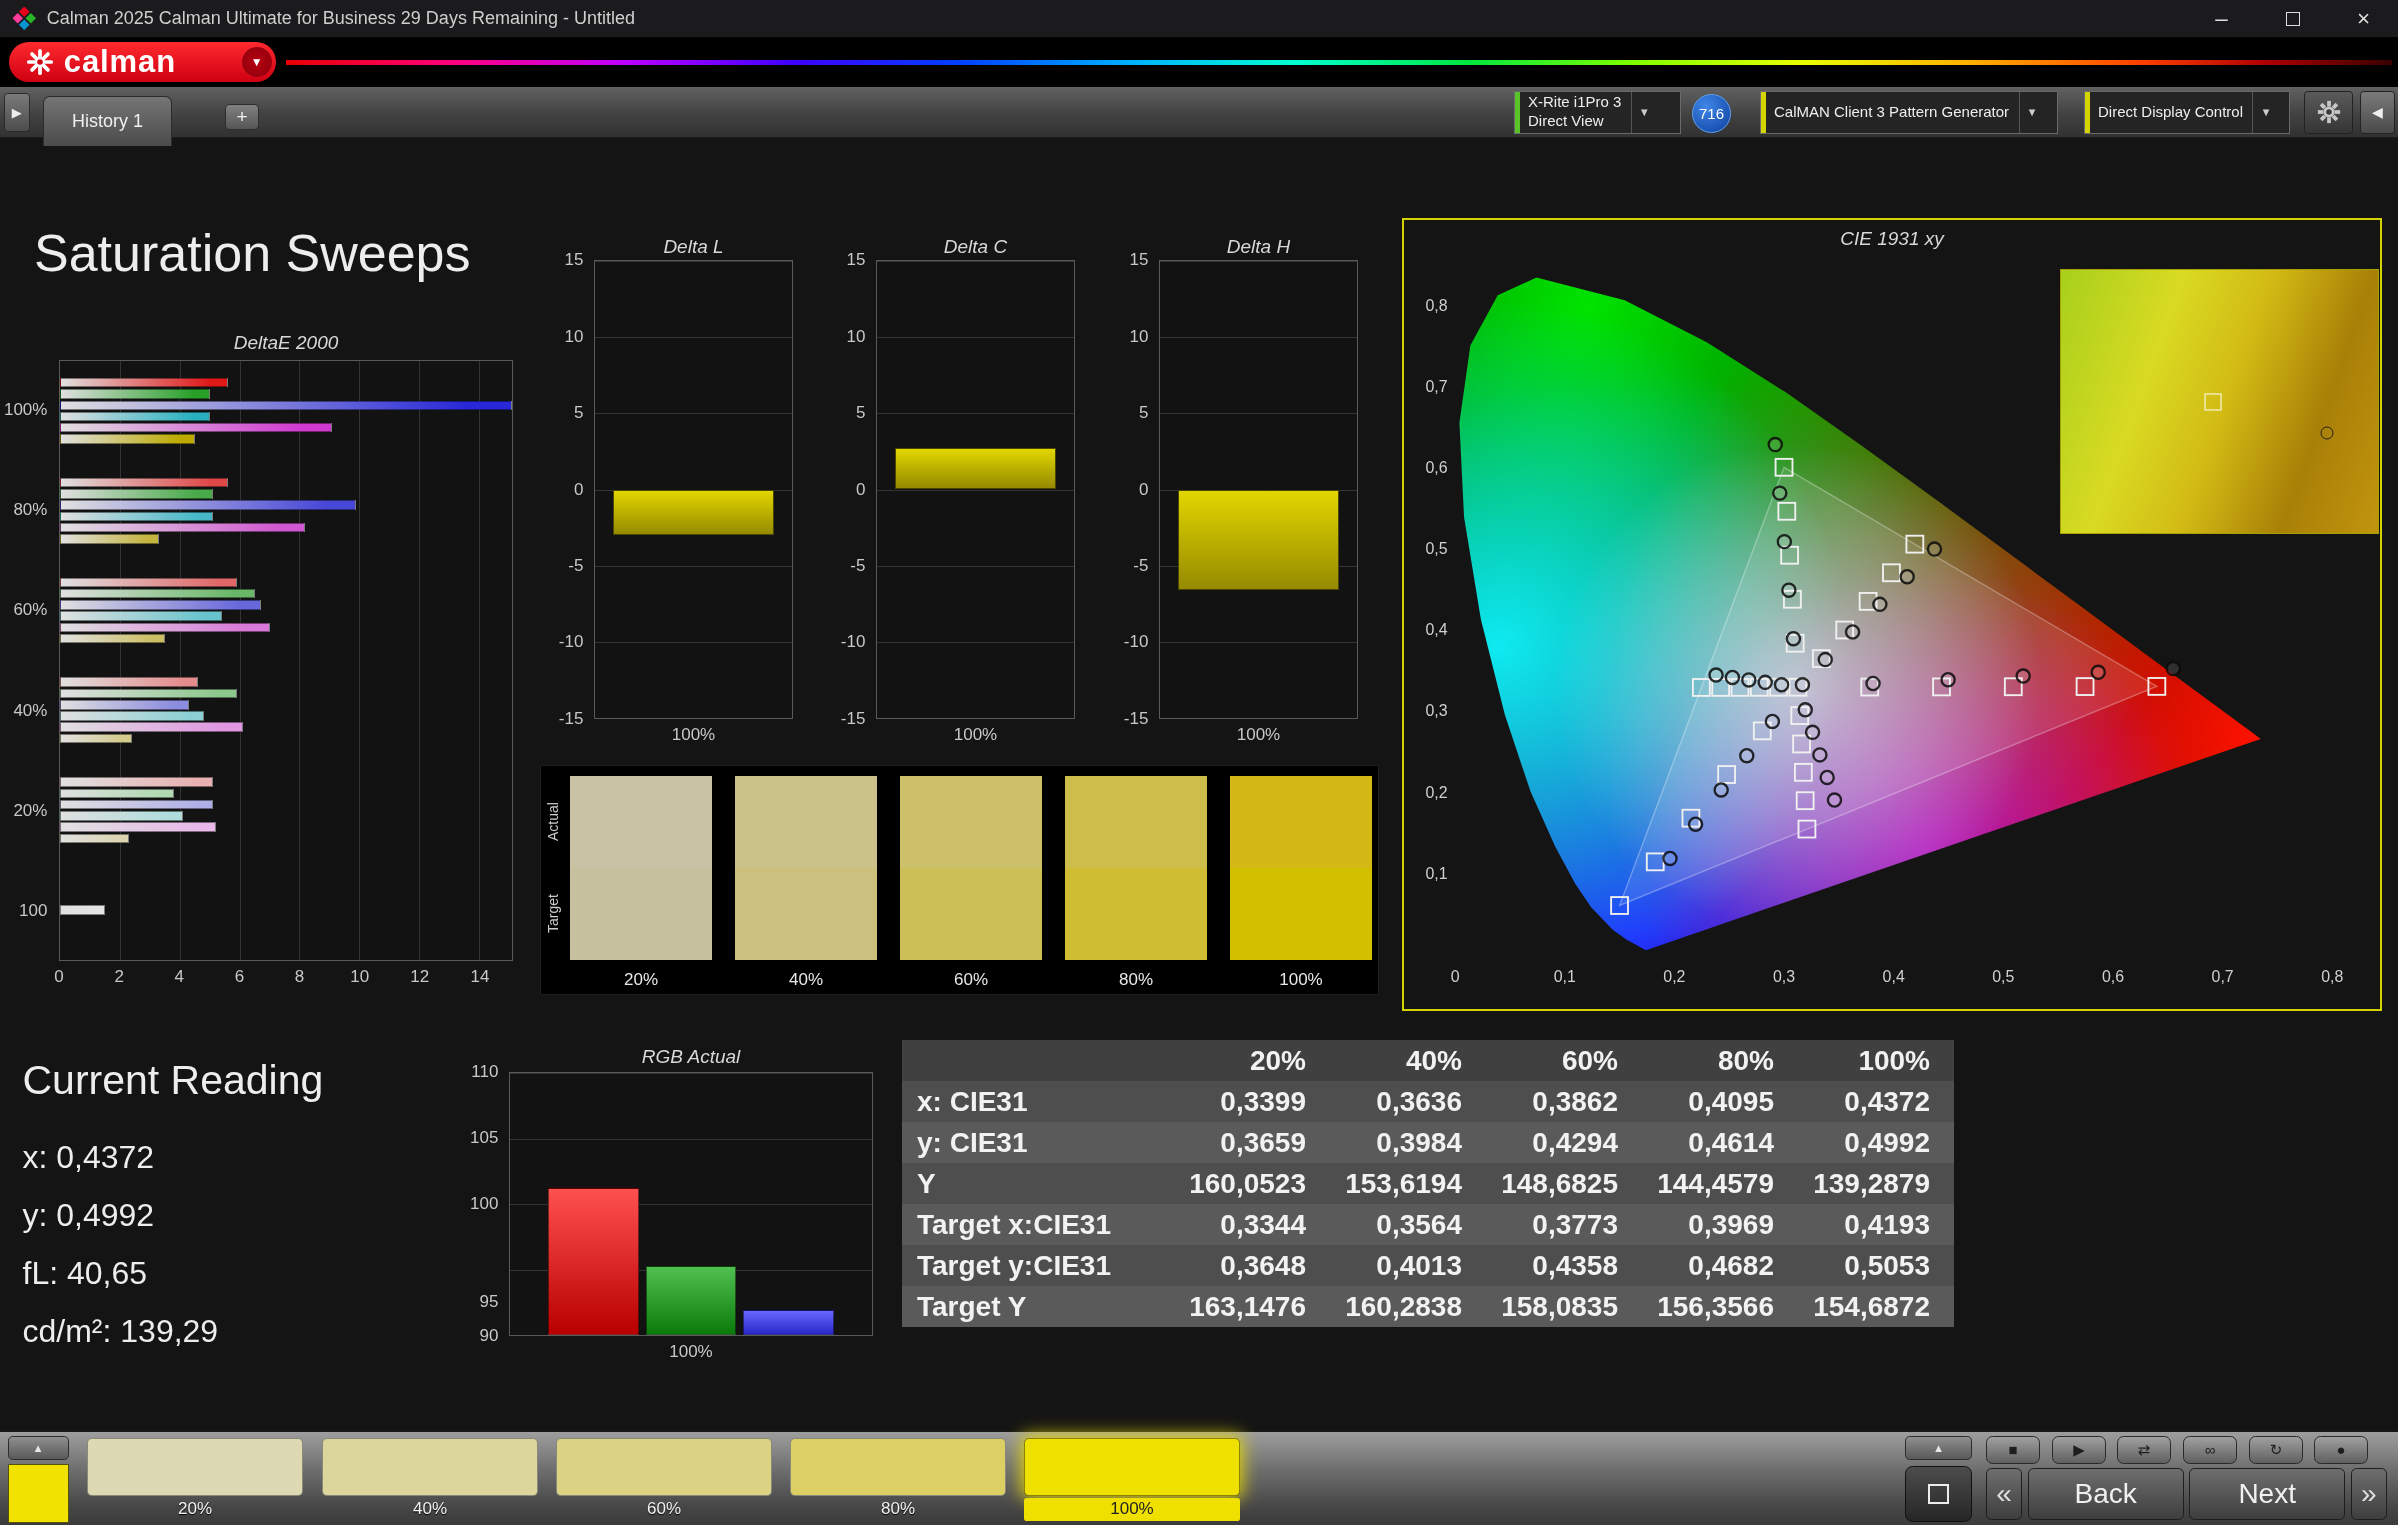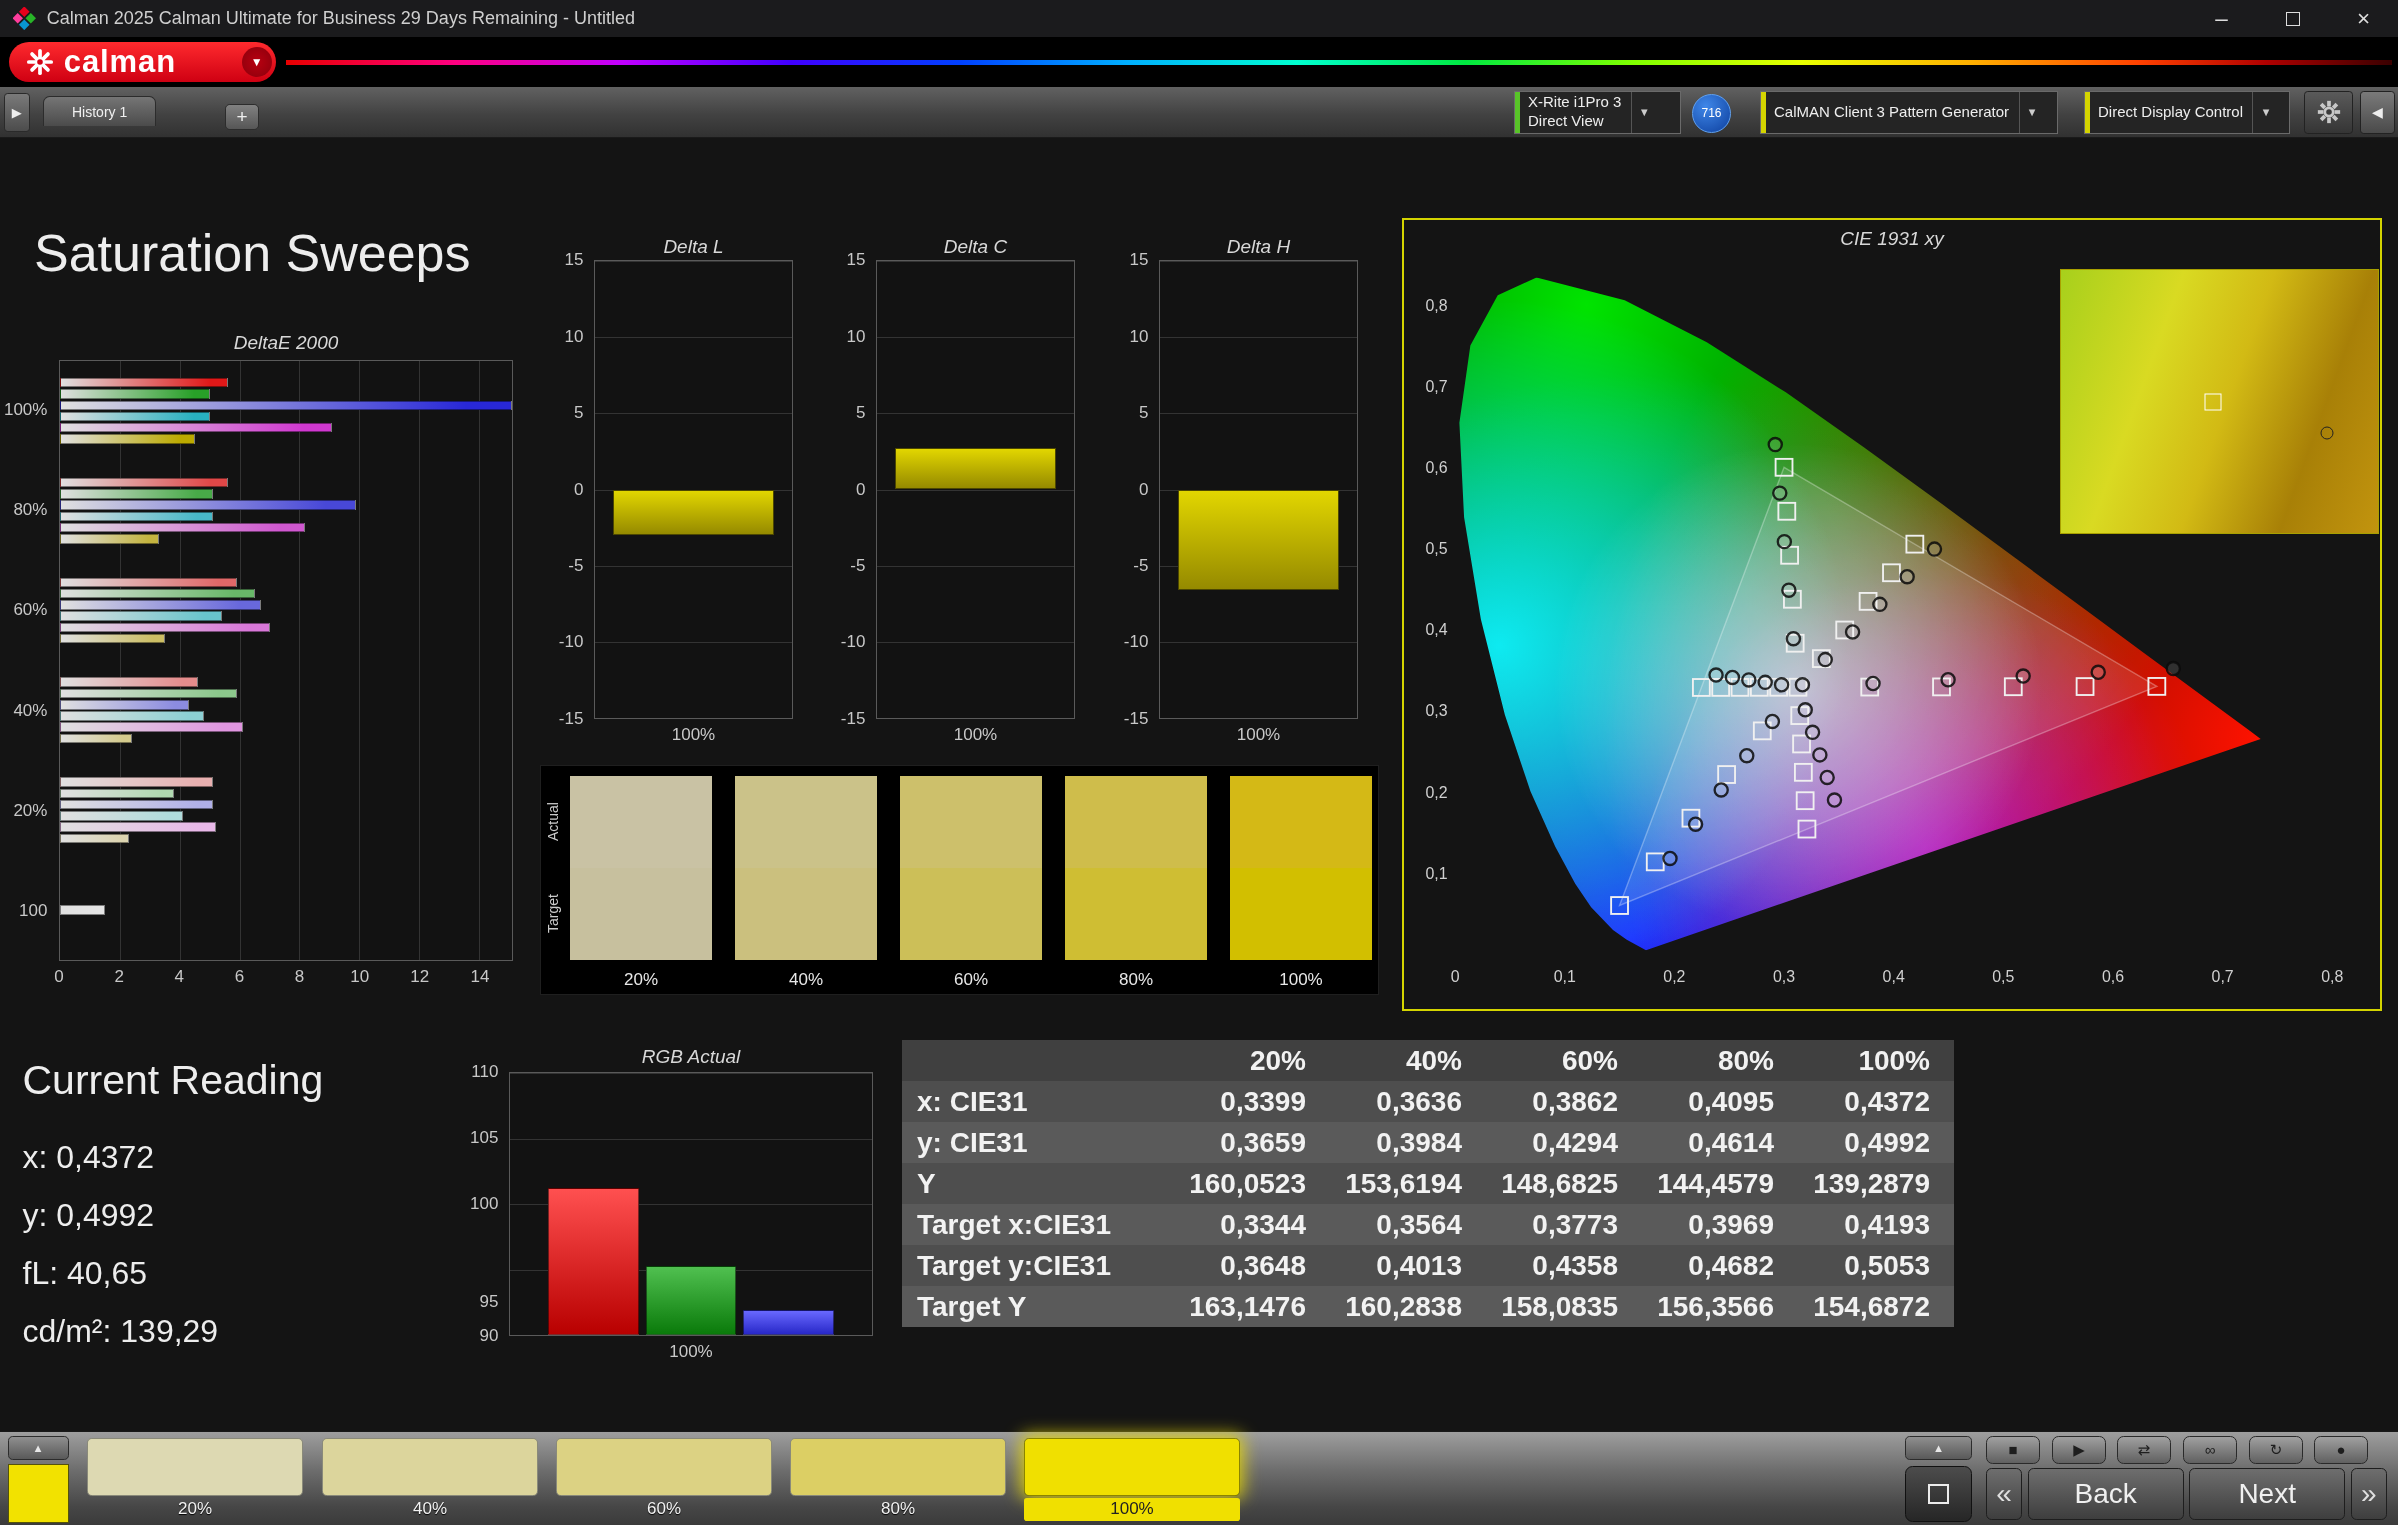--- a/index.html
+++ b/index.html
@@ -31,36 +31,36 @@
               #0040ff 32%,#00b0ff 40%,#00ffd0 48%,#00e840 56%,#80ff00 64%,#e8ff00 72%,
               #ffb000 80%,#ff4000 88%,#b00000 94%,#3a0000 100%); }
 
   
   #tabbar { position:absolute; left:0; top:87px; width:100%; height:51px;
             background:linear-gradient(#616161,#424242 55%,#313131);
             border-bottom:0.9px solid #1a1a1a; }
   .expander { position:absolute; left:3.7px; top:5.6px; width:26px; height:39px;
               background:linear-gradient(#7a7a7a,#4c4c4c); border:0.9px solid #2a2a2a; border-radius:3.7px;
               color:#eee; font-size:13px; display:flex; align-items:center; justify-content:center; }
-  .tab { position:absolute; left:43px; top:9.4px; height:30px; padding:0 28px;
+  .tab { position:absolute; left:43px; top:9.4px; height:50px; padding:0 28px;
          background:linear-gradient(#757575,#4b4b4b); border:0.9px solid #2c2c2c; border-bottom:none;
-         border-radius:6.6px 6.6px 0 0; color:#f0f0f0; font-size:14px;
+         border-radius:6.6px 6.6px 0 0; color:#f0f0f0; font-size:18px;
          display:flex; align-items:center; }
   .tab-add { position:absolute; left:225px; top:17px; width:34px; height:26px;
              background:linear-gradient(#818181,#565656); border:0.9px solid #2c2c2c; border-radius:4.7px;
              color:#eee; font-size:19px; display:flex; align-items:center; justify-content:center; }
   .device-select { position:absolute; top:3.7px; height:43px; background:#242424;
                    border:0.9px solid #6a6a6a; color:#eee; display:flex; align-items:center; }
   .dev-accent { position:absolute; left:0; top:0; bottom:0; width:4.7px; }
   .dev-text { padding:0 9.4px 0 13px; font-size:15px; line-height:1.25; }
   .dev-arrow { width:26px; height:100%; border-left:0.9px solid #555; color:#ccc; font-size:11.2px;
                display:flex; align-items:center; justify-content:center; }
   .meter-badge { position:absolute; left:1692px; top:6.6px; width:39px; height:39px; border-radius:50%;
                  background:radial-gradient(circle at 35% 30%, #3f87e8, #0d3f9e);
-                 border:1.9px solid #5fa0f0; color:#fff; font-size:12px;
+                 border:1.9px solid #5fa0f0; color:#fff; font-size:15px;
                  display:flex; align-items:center; justify-content:center; }
   .gear-btn { position:absolute; left:2304px; top:3.7px; width:49px; height:43px;
               background:linear-gradient(#5a5a5a,#353535); border:0.9px solid #222; border-radius:3.7px;
               display:flex; align-items:center; justify-content:center; }
   .collapse-btn { position:absolute; left:2360px; top:3.7px; width:35px; height:43px;
                   background:linear-gradient(#7a7a7a,#4a4a4a); border:0.9px solid #222; border-radius:3.7px;
                   color:#eee; font-size:14px; display:flex; align-items:center; justify-content:center; }
 
   
   #page-title { position:absolute; left:34px; top:223px; font-size:52px; color:#ededed; font-weight:normal; }

